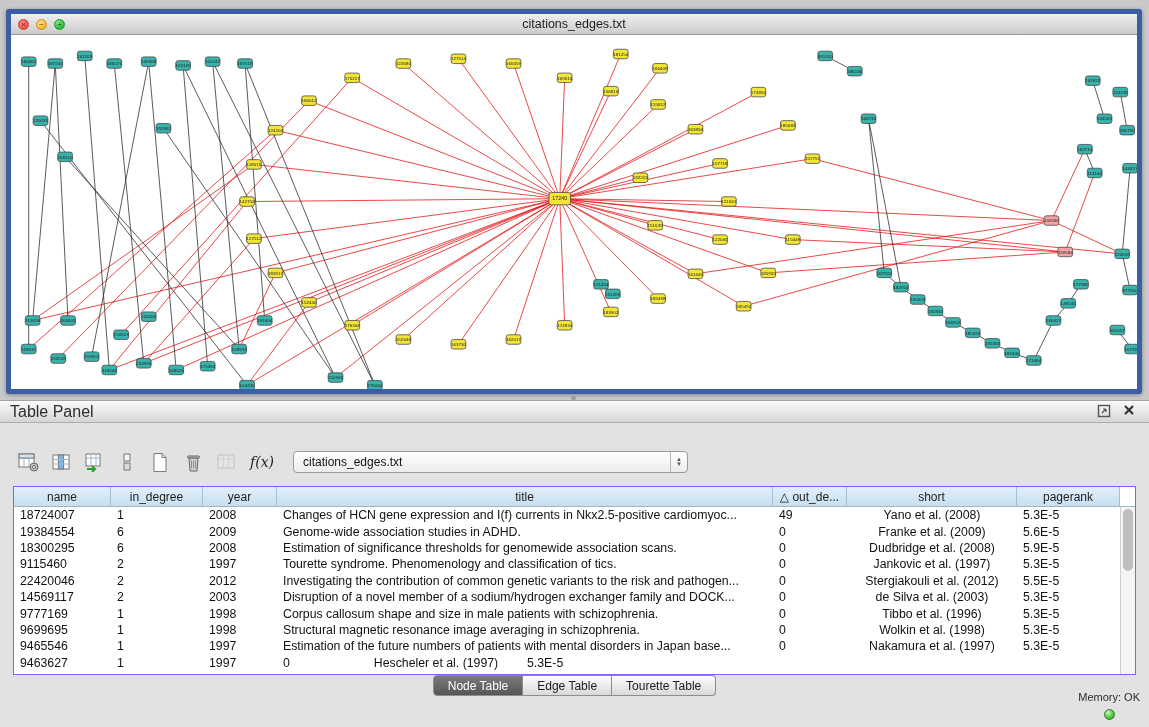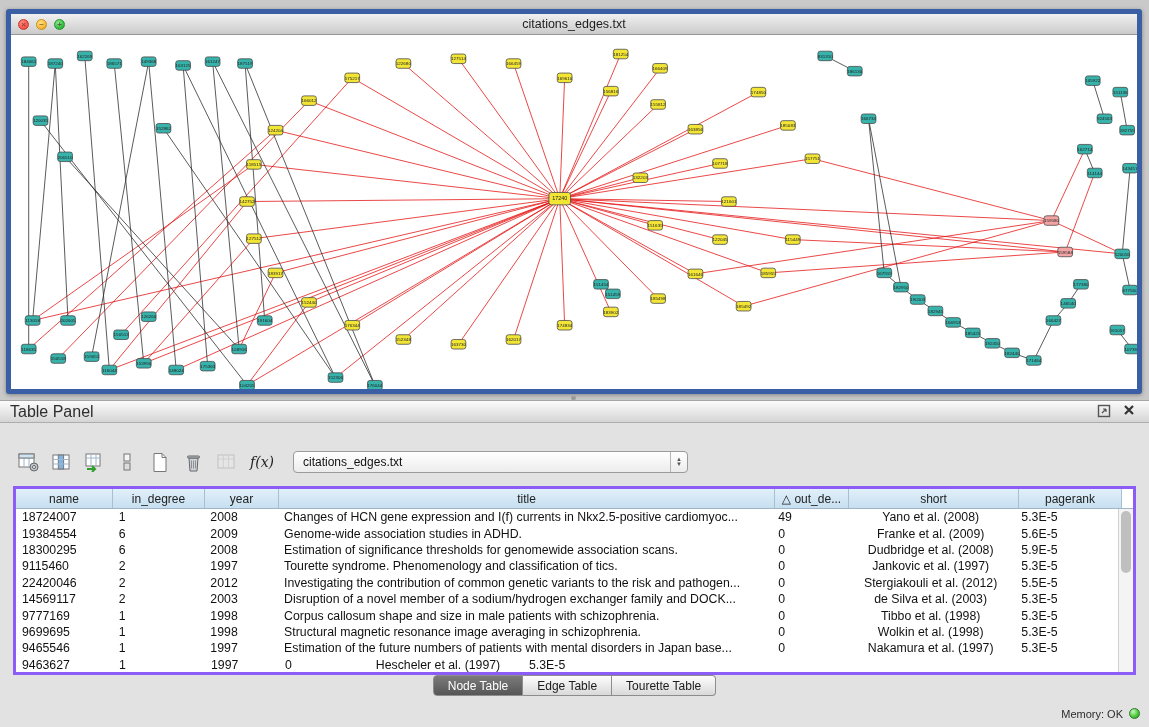--- a/index.html
+++ b/index.html
@@ -35,39 +35,39 @@
   .tb-icon { width:24px; height:24px; margin-right:9px; display:flex; align-items:center; justify-content:center; }
   .tb-icon svg { display:block; }
   .fx { font-family:"DejaVu Serif", serif; font-style:italic; font-size:14px; color:#222; width:30px; text-align:center; }
 
   .combo { margin-left:16px; width:395px; height:22px; border:1px solid #9b9b9b; border-radius:4px;
     background:linear-gradient(#ffffff,#ececec); display:flex; align-items:center; font-size:12px; color:#111; }
   .combo .val { flex:1; padding-left:9px; overflow:hidden; white-space:nowrap; }
   .combo .stepper { width:17px; align-self:stretch; border-left:1px solid #b5b5b5; display:flex; flex-direction:column; align-items:center; justify-content:center; color:#555; }
   .combo .stepper span { font-size:6px; line-height:5px; }
 
-  .table-wrap { position:absolute; left:13px; top:85px; width:1123px; height:189px; background:#fff; border:3px solid #8b5cf6; overflow:hidden; }
+  .table-wrap { position:absolute; left:13px; top:85px; width:1123px; height:189px; background:#fff; border:1px solid #8b5cf6; overflow:hidden; }
   .thead { display:flex; height:20px; border-bottom:1px solid #9fb6c9; }
   .th { background:linear-gradient(#e2f0fa,#c6dff0); border-right:1px solid #a6bfd3; font-size:12px; color:#222;
         display:flex; align-items:center; justify-content:center; overflow:hidden; white-space:nowrap; }
   .tbody { position:absolute; left:0; top:20px; right:15px; bottom:0; overflow:hidden; }
   .tr { display:flex; height:16.4px; align-items:center; }
   .td { font-size:12.3px; color:#111; padding:0 6px; white-space:nowrap; overflow:hidden; text-overflow:clip; }
   .td.col-short { text-align:center; }
   .vscroll { position:absolute; right:0; top:20px; bottom:0; width:15px; background:#f4f4f4; border-left:1px solid #d0d0d0; }
   .vscroll .thumb { position:absolute; left:2px; top:2px; width:10px; height:62px; border-radius:5px; background:#bfbfbf; }
 
   .tabs { position:absolute; left:0; right:0; top:274px; display:flex; justify-content:center; }
   .tab { height:21px; line-height:20px; padding:0 14px; font-size:12px; color:#1c1c1c; background:linear-gradient(#fdfdfd,#d9d9d9);
          border:1px solid #8d8d8d; border-left-width:0; cursor:default; }
   .tab:first-child { border-left-width:1px; border-radius:4px 0 0 4px; }
   .tab:last-child { border-radius:0 4px 4px 0; }
   .tab.active { background:linear-gradient(#7b7b7b,#565656); color:#fff; }
 
-  .status { position:absolute; right:9px; bottom:7px; display:flex; align-items:flex-start; gap:6px; }
+  .status { position:absolute; right:9px; bottom:7px; display:flex; align-items:center; gap:6px;flex-direction:column; }
   .status .lbl { font-size:11px; color:#2c2c2c; }
   .orb { width:11px; height:11px; border-radius:50%; border:1px solid #2d7a2d;
          background:radial-gradient(circle at 35% 30%, #c8f7c0, #4ecb3a 55%, #1f8f1f); }
 </style>
 </head>
 <body>
 
 <div id="network-window">
   <div class="titlebar">
     <div class="traffic">
@@ -708,21 +708,21 @@
           <div class="td col-out_degree" style="width: 74px;">0</div>
           <div class="td col-short" style="width: 170px;">de Silva et al. (2003)</div>
           <div class="td col-pagerank" style="width: 103px;">5.3E-5</div>
         </div>
         <div class="tr">
           <div class="td col-name" style="width: 97px;">9777169</div>
           <div class="td col-in_degree" style="width: 92px;">1</div>
           <div class="td col-year" style="width: 74px;">1998</div>
           <div class="td col-title" style="width: 496px;">Corpus callosum shape and size in male patients with schizophrenia.</div>
           <div class="td col-out_degree" style="width: 74px;">0</div>
-          <div class="td col-short" style="width: 170px;">Tibbo et al. (1998)</div>
+          <div class="td col-short" style="width: 170px;">Tibbo et al. (1996)</div>
           <div class="td col-pagerank" style="width: 103px;">5.3E-5</div>
         </div>
         <div class="tr">
           <div class="td col-name" style="width: 97px;">9699695</div>
           <div class="td col-in_degree" style="width: 92px;">1</div>
           <div class="td col-year" style="width: 74px;">1998</div>
           <div class="td col-title" style="width: 496px;">Structural magnetic resonance image averaging in schizophrenia.</div>
           <div class="td col-out_degree" style="width: 74px;">0</div>
           <div class="td col-short" style="width: 170px;">Wolkin et al. (1998)</div>
           <div class="td col-pagerank" style="width: 103px;">5.3E-5</div>

